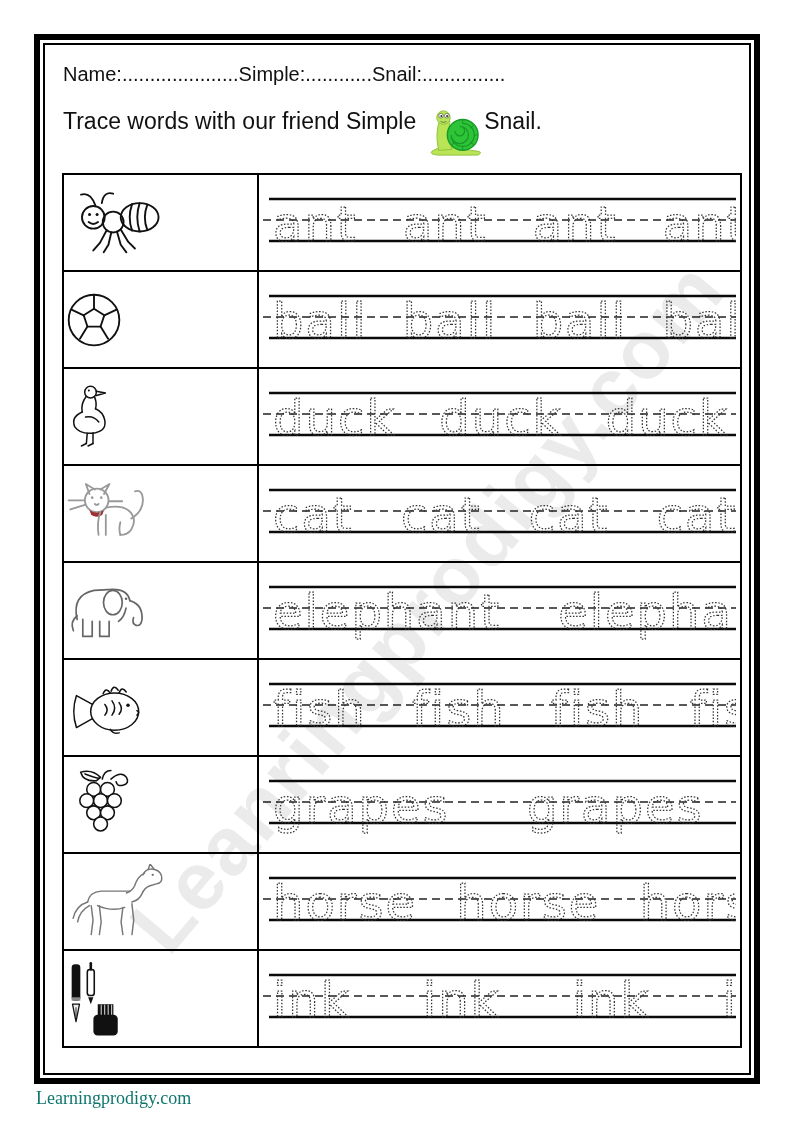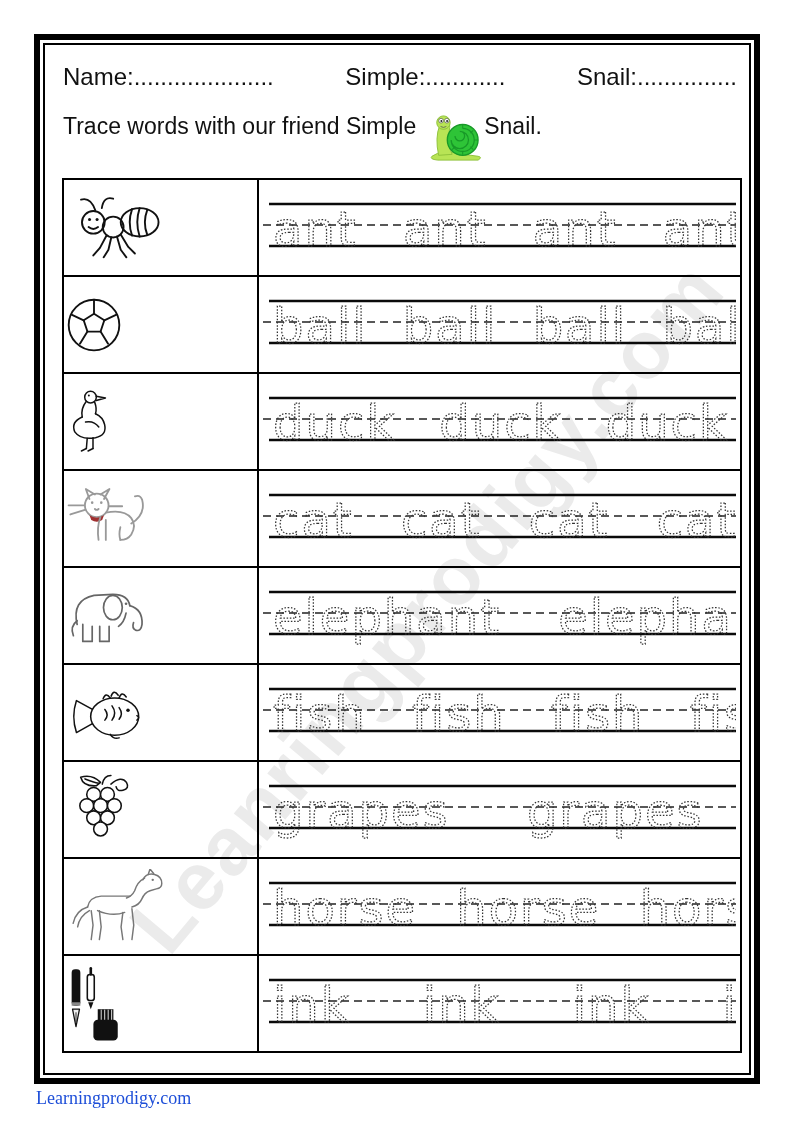--- a/index.html
+++ b/index.html
@@ -15,22 +15,22 @@
     color:#ebebeb;white-space:nowrap;pointer-events:none;
   }
   
   .frame{
     position:absolute;left:34px;top:34px;width:726px;height:1050px;
     border:6px solid #000;box-sizing:border-box;z-index:1;
   }
   .inner{position:absolute;inset:3px;border:2px solid #000}
   .content{position:absolute;inset:0;padding:14px 8px 0 16px;box-sizing:border-box}
 
-  .header{display:flex;justify-content:space-between;align-items:baseline;
-          font-size:24px;padding:4px 4px 0 2px}
+  .header{display:flex;justify-content:flex-start;align-items:baseline;
+          font-size:20px;padding:4px 4px 0 2px}
   .title{display:flex;margin-top:22px;font-size:23px;padding-left:2px}
   .title .t1{margin-right:10px}
   .title .t2{}
   .snail-svg{display:block}
 
   table.trace-table{
     border-collapse:collapse;margin-top:15px;margin-left:1px;
     width:676px;table-layout:fixed;background:transparent;
   }
   table.trace-table td{border:2px solid #000;padding:0;height:95px;vertical-align:middle}
@@ -40,21 +40,21 @@
   svg.draw{fill:none;stroke:#111;stroke-width:2;stroke-linecap:round;stroke-linejoin:round;display:block}
   svg.guide{display:block}
   .gl-solid{stroke:#0a0a0a;stroke-width:2.4}
   .gl-dash{stroke:#222;stroke-width:1.4;stroke-dasharray:8 5}
   text.trace{
     font-family:"DejaVu Sans",sans-serif;font-size:48px;letter-spacing:2px;
     fill:none;stroke:#333;stroke-width:1.25;stroke-dasharray:1.5 1.7;
   }
   .footer{
     position:absolute;left:36px;top:1088px;z-index:1;
-    font-family:"Liberation Serif",serif;font-size:18px;color:#1d4ed8;
+    font-family:"Liberation Serif",serif;font-size:18px;color:#0f766e;
   }
 </style>
 </head>
 <body>
 
 <div class="page">
 
   <div class="watermark">Leanringprodigy.com</div>
 
   <div class="frame">

